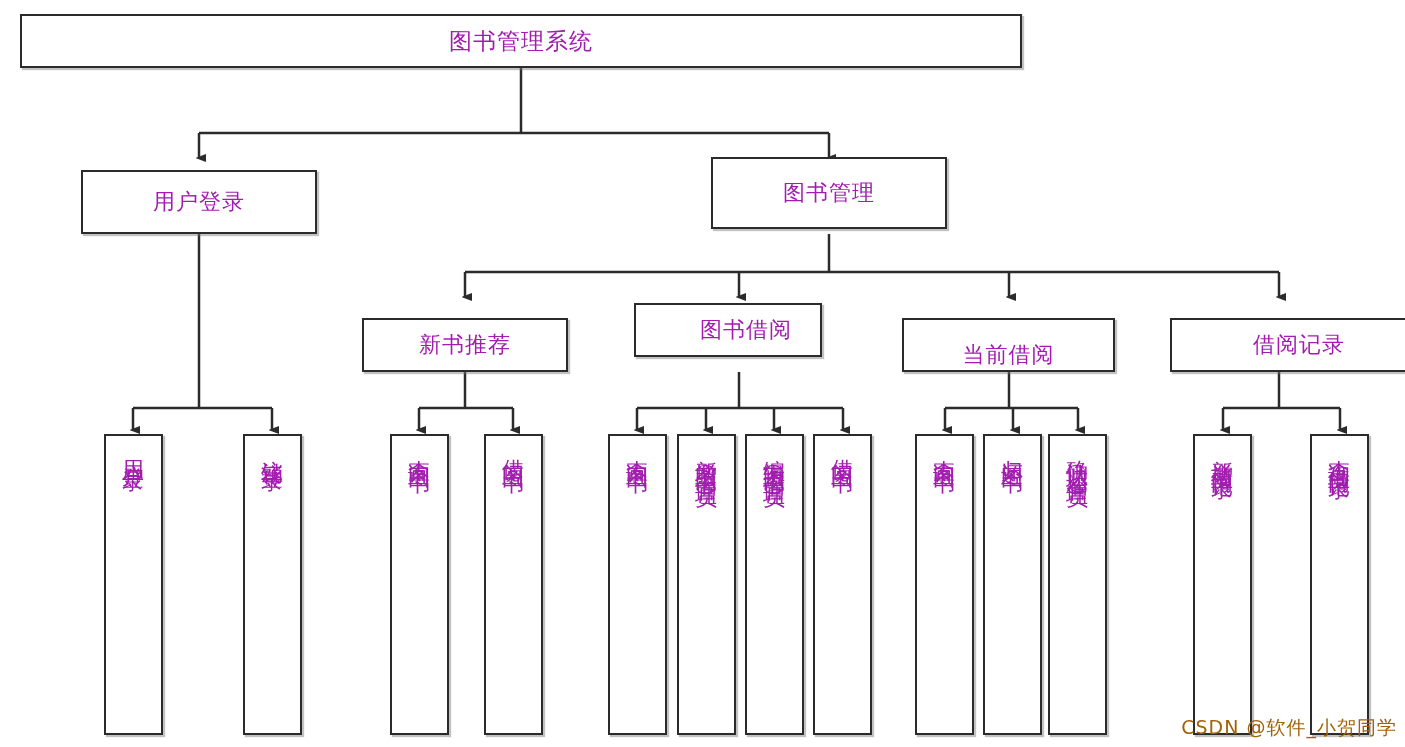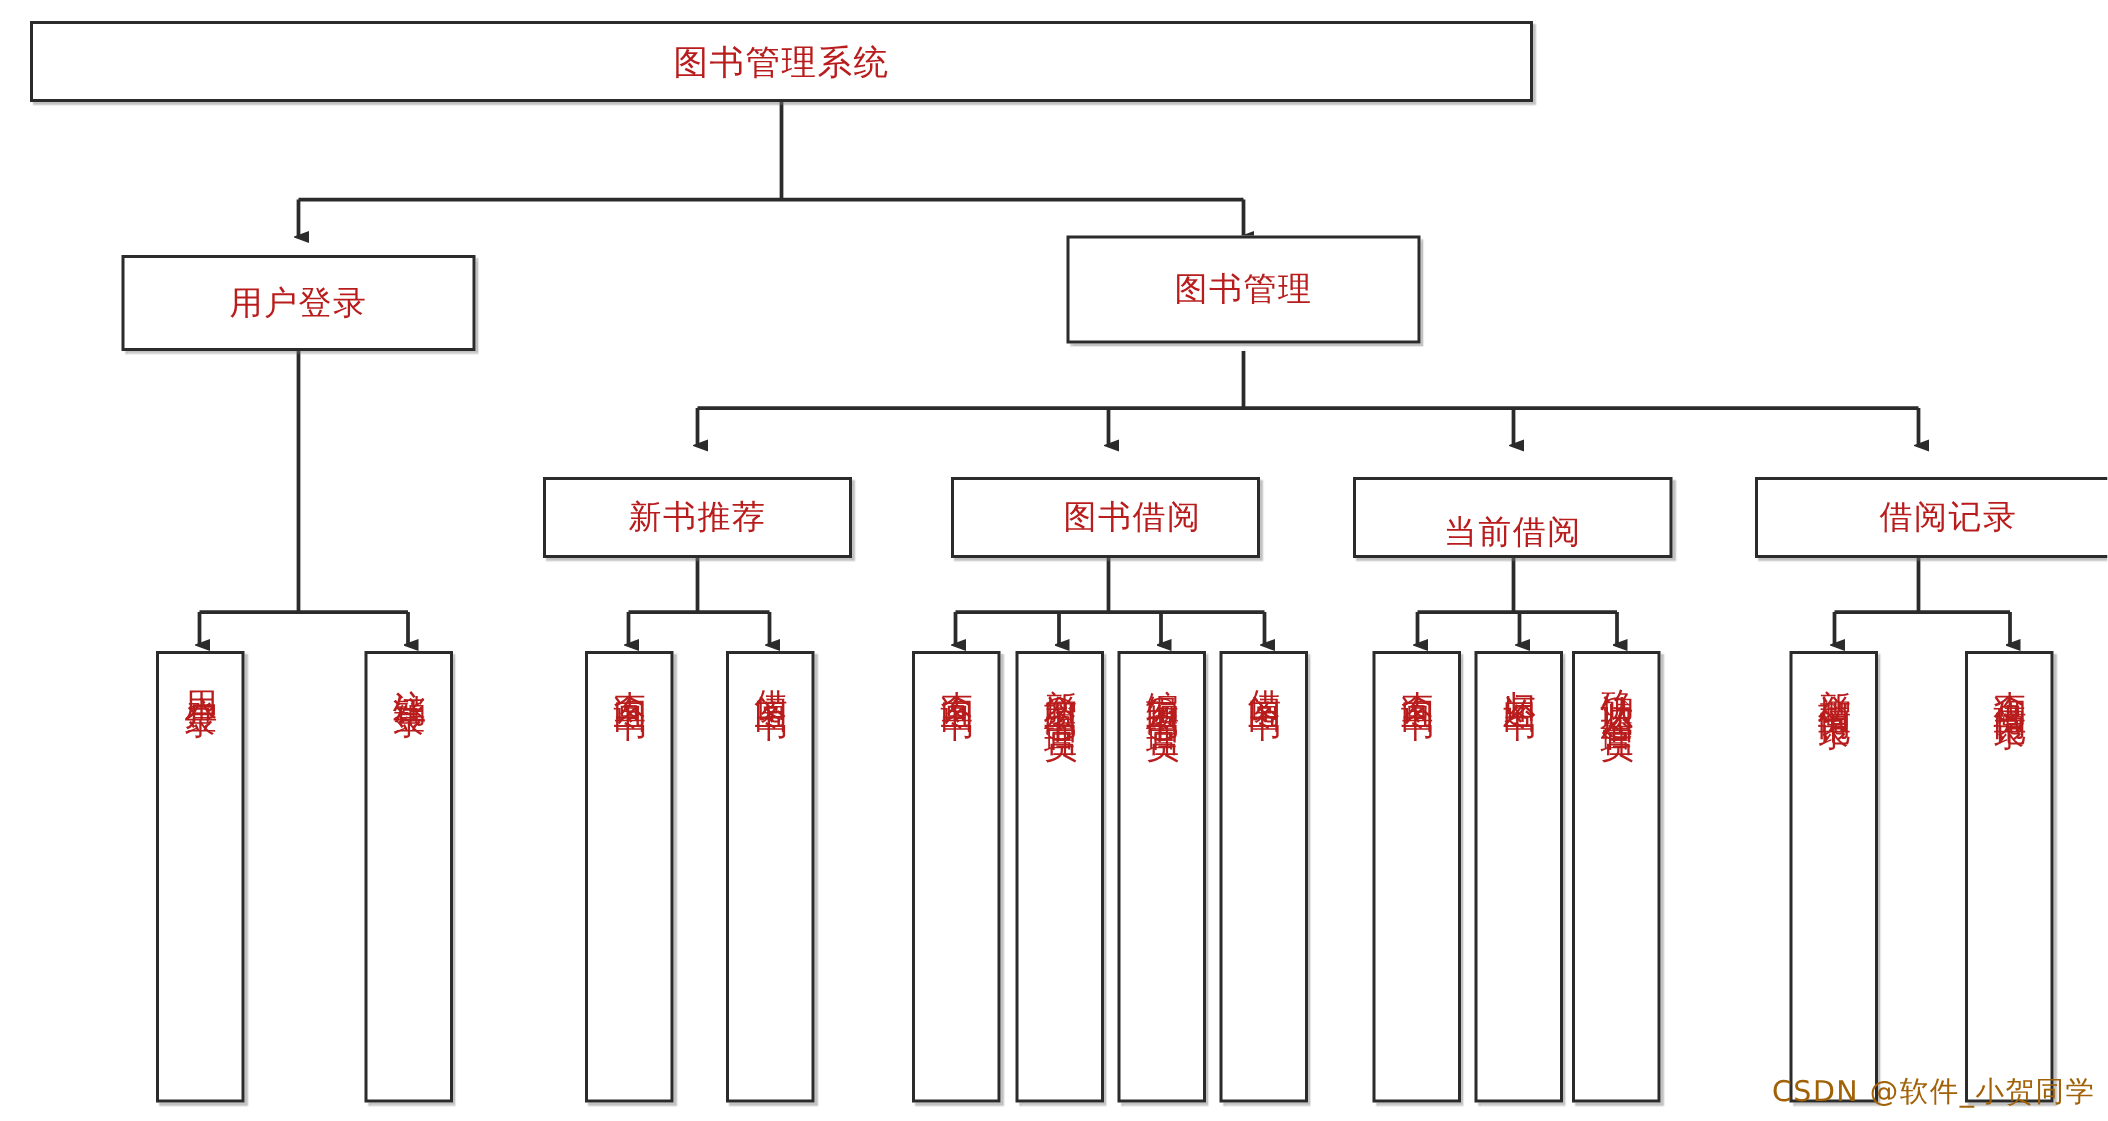--- a/index.html
+++ b/index.html
@@ -14,21 +14,21 @@
   svg.links{position:absolute;left:0;top:0;width:1405px;height:747px;pointer-events:none;}
   .node{
     position:absolute;
     box-sizing:border-box;
     background:#ffffff;
     border:2px solid #2b2b2b;
     box-shadow:2px 2px 1px rgba(120,120,120,0.45);
     display:flex;
     align-items:center;
     justify-content:center;
-    color:#b91c1c;
+    color:#a21caf;
   }
   .node.h{font-size:22px;letter-spacing:1px;}
   .node.root{font-size:23px;}
   .node.v{
     writing-mode:vertical-rl;
     text-orientation:upright;
     font-size:22px;
     letter-spacing:4px;
     line-height:1.05;
     padding-top:6px;
@@ -113,21 +113,21 @@
   <div class="node h" style="left:81px;top:170px;width:236px;height:64px;">
     <span class="lbl">用户登录</span>
   </div>
   <div class="node h" style="left:711px;top:157px;width:236px;height:72px;">
     <span class="lbl">图书管理</span>
   </div>
 
   <div class="node h" style="left:362px;top:318px;width:206px;height:54px;">
     <span class="lbl">新书推荐</span>
   </div>
-  <div class="node h" style="left:634px;top:318px;width:206px;height:54px;padding-left:36px;">
+  <div class="node h" style="left:634px;top:303px;width:188px;height:54px;padding-left:36px;">
     <span class="lbl">图书借阅</span>
   </div>
   <div class="node h" style="left:902px;top:318px;width:213px;height:54px;align-items:flex-end;">
     <span class="lbl">当前借阅</span>
   </div>
   <div class="node h" style="left:1170px;top:318px;width:258px;height:54px;">
     <span class="lbl">借阅记录</span>
   </div>
 
   <div class="node v" style="left:104px;top:434px;width:59px;height:301px;">

